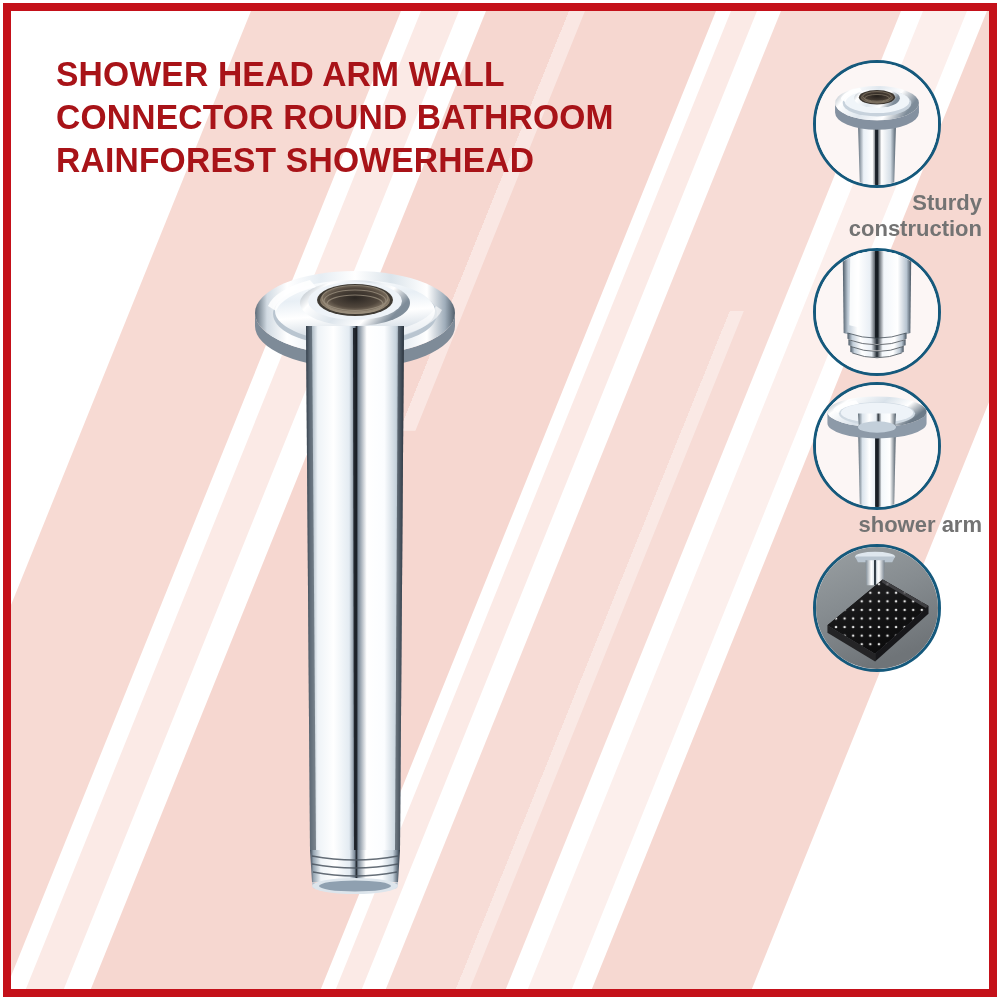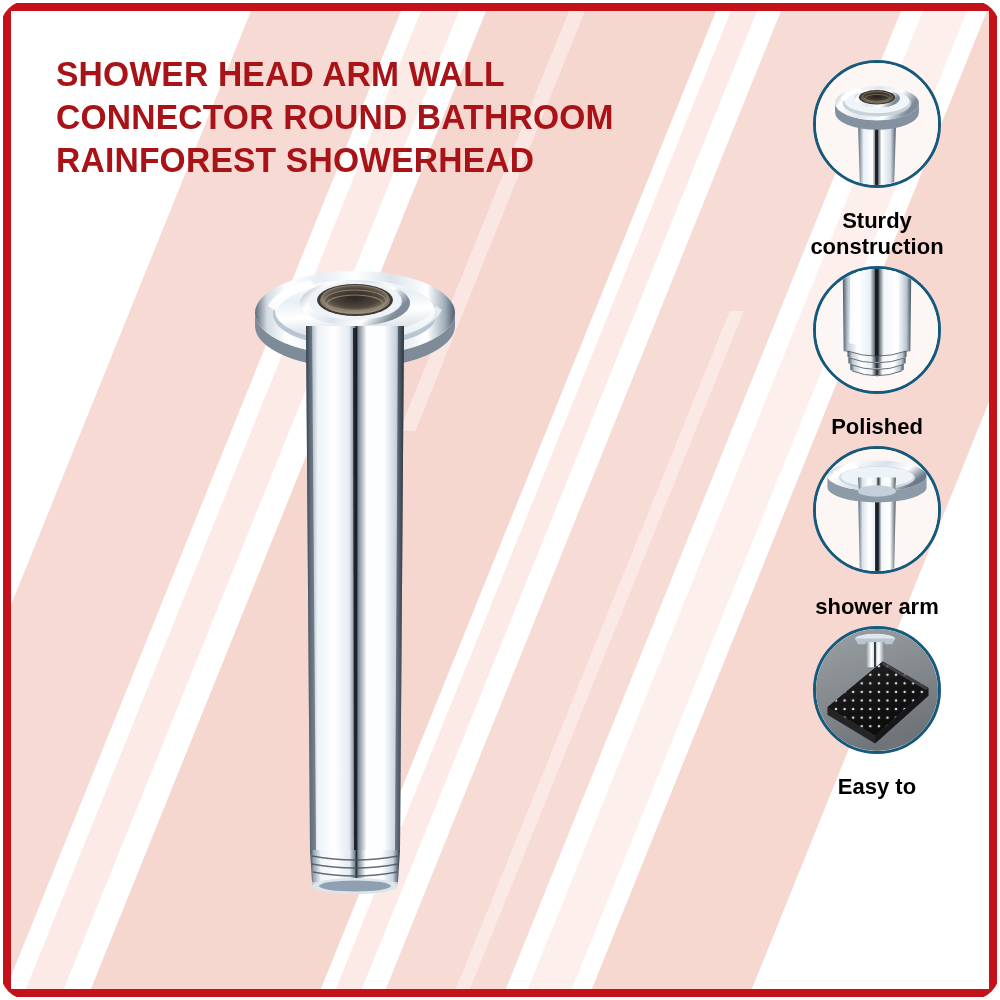--- a/index.html
+++ b/index.html
@@ -7,21 +7,20 @@
     padding: 0;
     background: #ffffff;
   }
   #page {
     position: relative;
     width: 1000px;
     height: 1000px;
     background: #ffffff;
     overflow: hidden;
     font-family: "Liberation Sans", sans-serif;
-    border-radius: 29px;
   }
 
   
   .frame-outer {
     position: absolute;
     left: 3px; top: 3px;
     width: 994px; height: 994px;
     border: 8px solid #c4111a;
     box-sizing: border-box;
     z-index: 40;
@@ -86,26 +85,27 @@
     margin: 0 auto;
     border-radius: 50%;
     border: 3px solid #15597c;
     overflow: hidden;
     position: relative;
     background: #fdf7f6;
     box-sizing: border-box;
   }
   .badge svg { display: block; width: 100%; height: 100%; }
   .feature-label {
-    margin-top: 20px;
-    color: #000000;
+    margin-top: 2px;
+    color: #737373;
     font-size: 22px;
     font-weight: bold;
     line-height: 26px;
     font-family: "Liberation Sans", sans-serif;
+    text-align: right;
   }
 </style>
 </head>
 <body>
 
 <div id="page">
 
   <div class="bg">
     <svg width="978" height="978" viewBox="0 0 978 978">
       <defs>
@@ -326,21 +326,20 @@
           <g stroke="#3c464f" stroke-width="1" fill="none" opacity="0.8">
             <path d="M33,86 Q64,97 95,86"></path>
             <path d="M34,93 Q64,104 94,93"></path>
             <path d="M36,100 Q64,111 92,100"></path>
             <path d="M38,107 Q64,117 90,107"></path>
           </g>
           <path d="M36,0 L46,0 L44,80 L35,78 Z" fill="#ffffff" opacity="0.85"></path>
         </svg>
       </div>
       <div class="feature-label">
-        <div>Polished</div>
       </div>
     </div>
 
     <div class="feature">
       <div class="badge">
         <svg viewBox="0 0 128 128">
           <defs>
             <linearGradient id="b3tube" x1="0" y1="0" x2="1" y2="0">
               <stop offset="0" stop-color="#56646f"></stop>
               <stop offset="0.12" stop-color="#dbe4ec"></stop>
@@ -418,21 +417,20 @@
             <path d="M70,34 L118,62 L62,112 L12,82 Z" fill="url(#nozzles)" opacity="0.95"></path>
 
             <path d="M12,82 L62,112 L62,120 L12,90 Z" fill="#242426"></path>
             <path d="M62,112 L118,62 L118,70 L62,120 Z" fill="#17171a"></path>
 
             <path d="M70,34 L118,62 L115,64 L69,37 Z" fill="#4a4a4d" opacity="0.8"></path>
           </g>
         </svg>
       </div>
       <div class="feature-label">
-        <div>Easy to</div>
       </div>
     </div>
 
   </div>
 
   <div class="frame-outer"></div>
 
 </div>
 
 </body></html>

